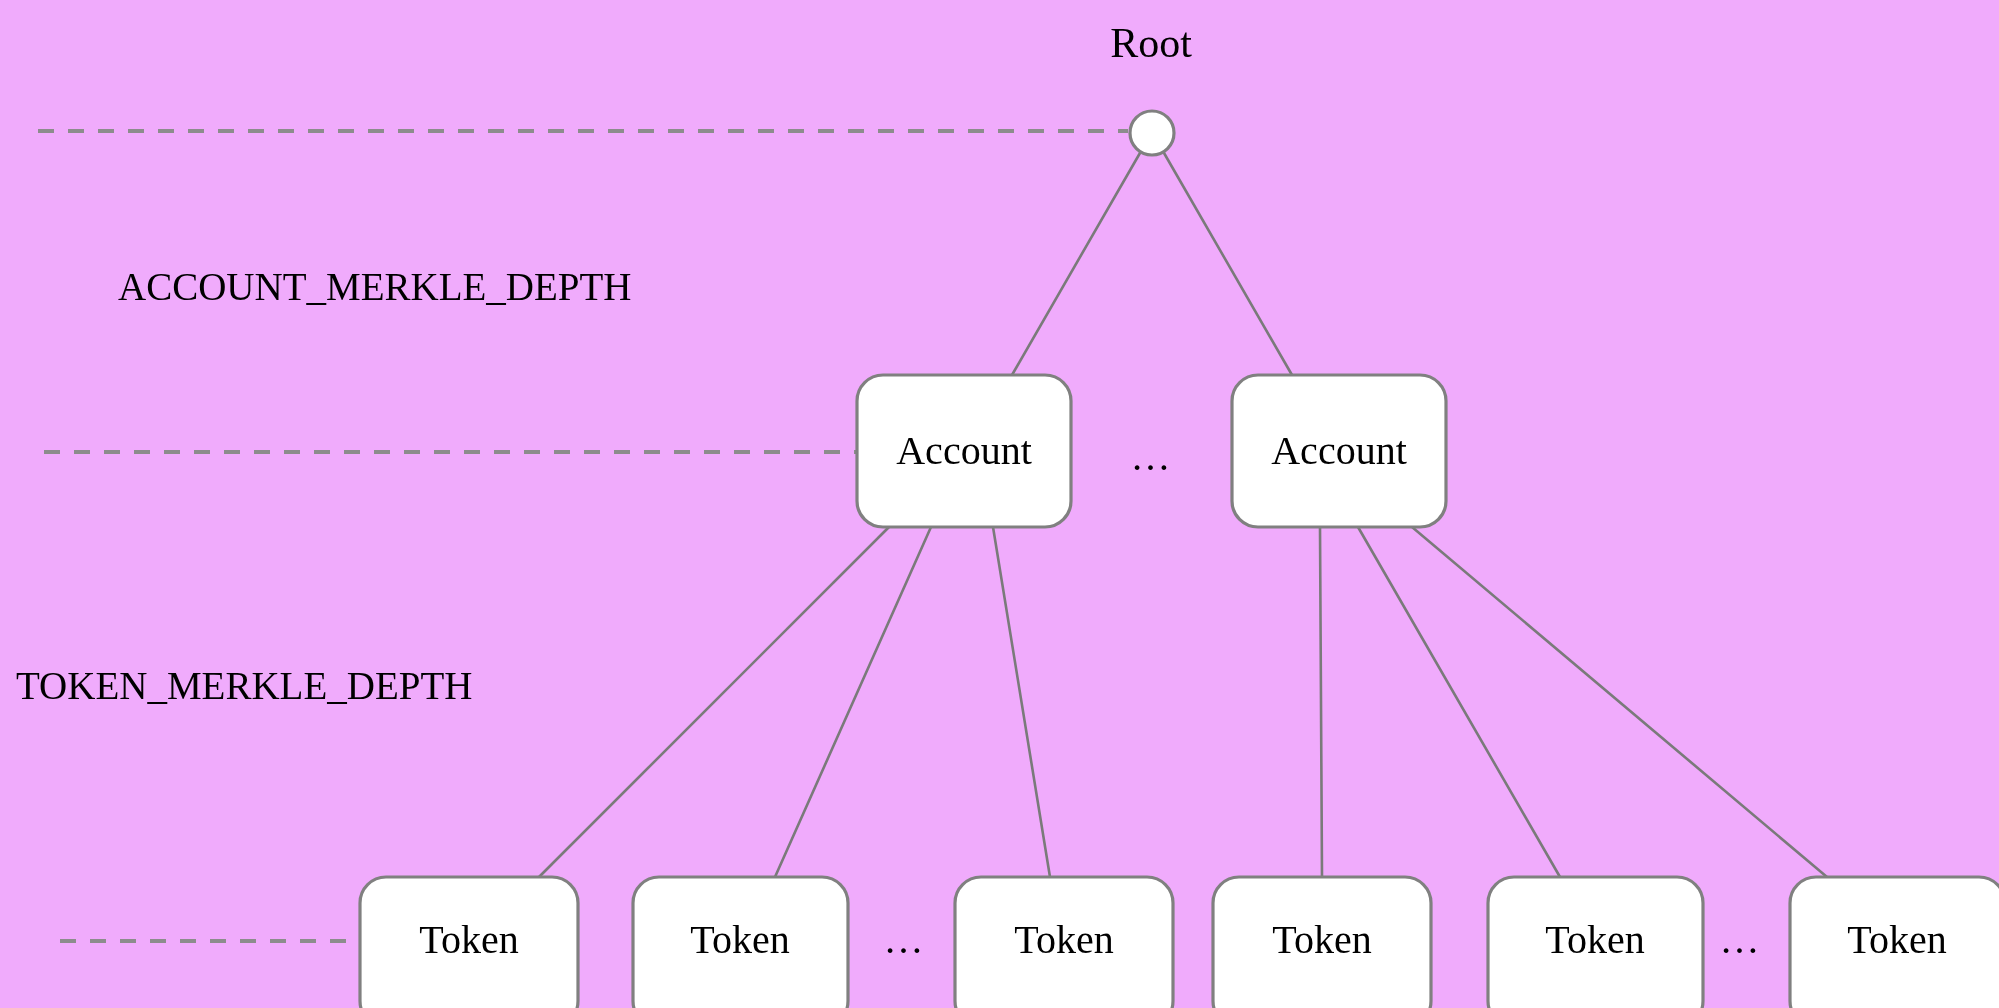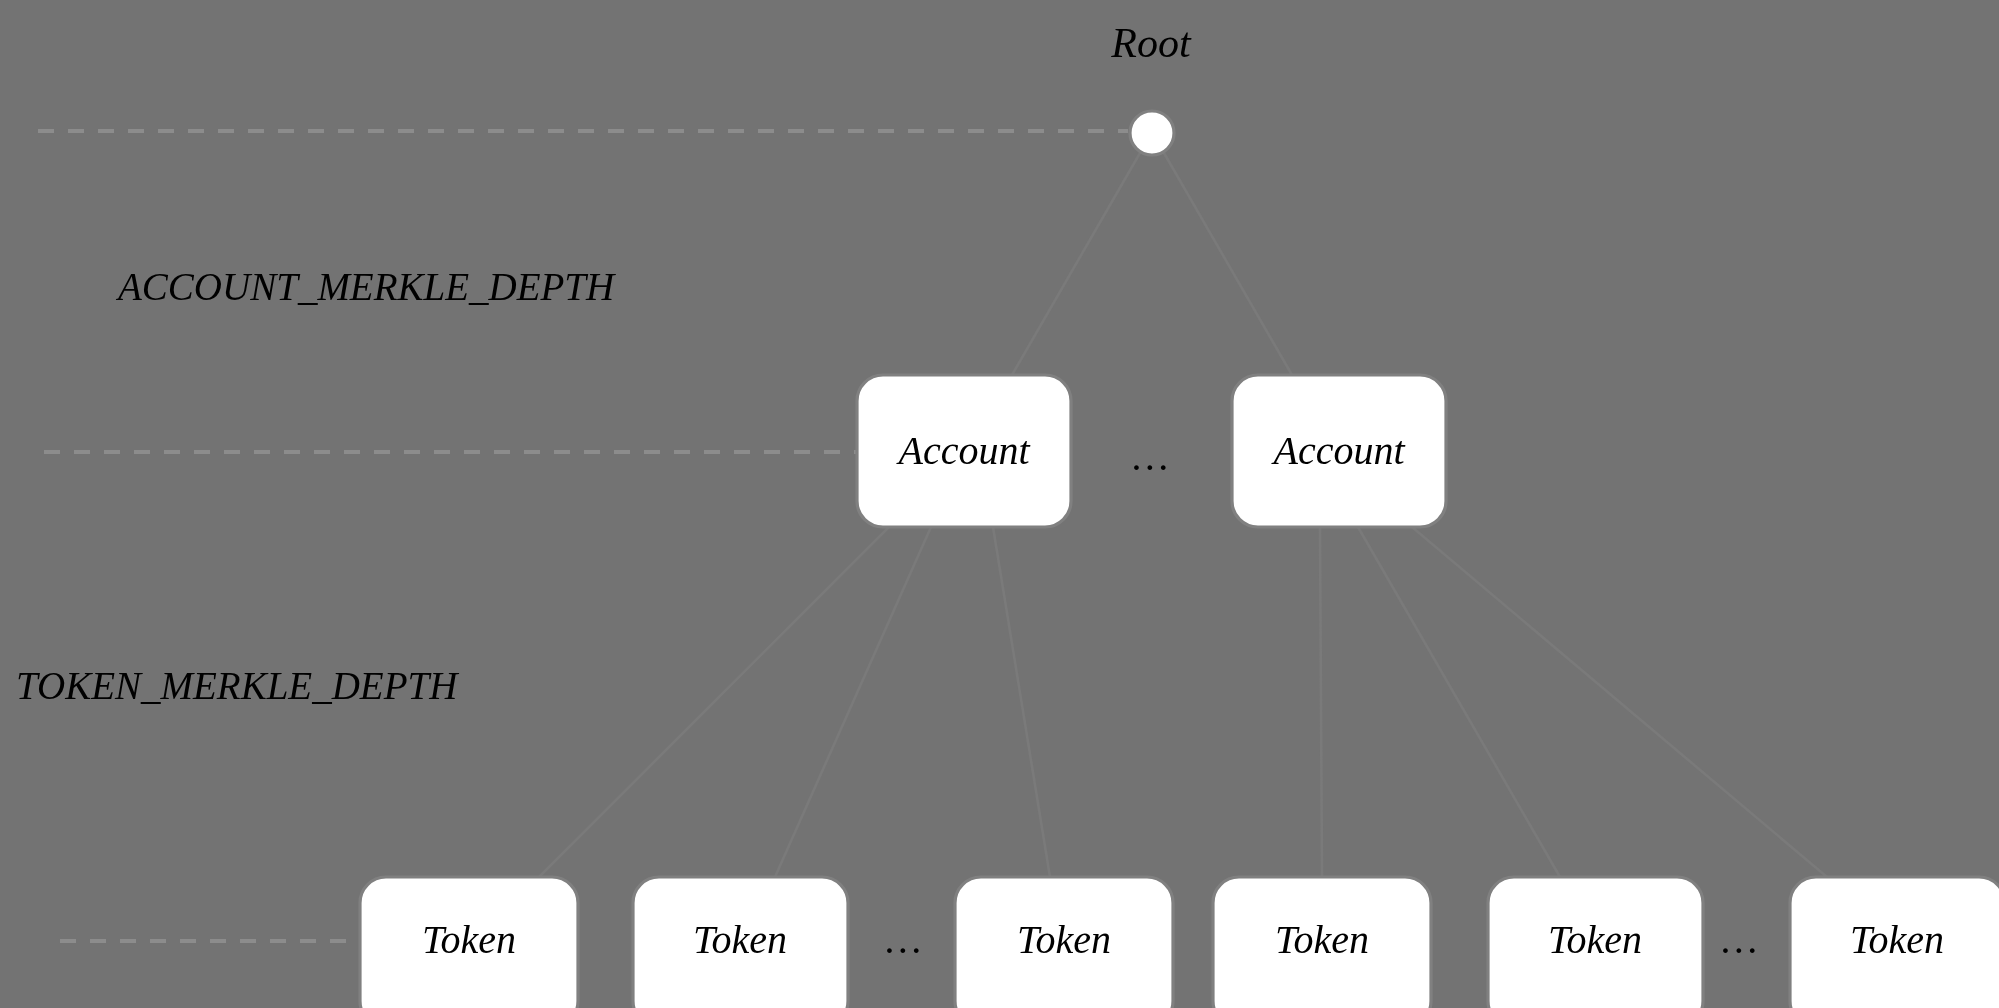--- a/index.html
+++ b/index.html
@@ -7,23 +7,22 @@
     padding: 0;
     background: #ffffff;
   }
   body {
     font-family: "Liberation Serif", "DejaVu Serif", serif;
   }
   #diagram-root {
     position: relative;
     width: 1999px;
     height: 1008px;
-    background: #737373;
+    background: #f0abfc;
     overflow: hidden;
-    font-style: italic;
   }
   #merkle-svg {
     position: absolute;
     top: 0;
     left: 0;
     width: 1999px;
     height: 1008px;
     display: block;
   }
   .node-box {

